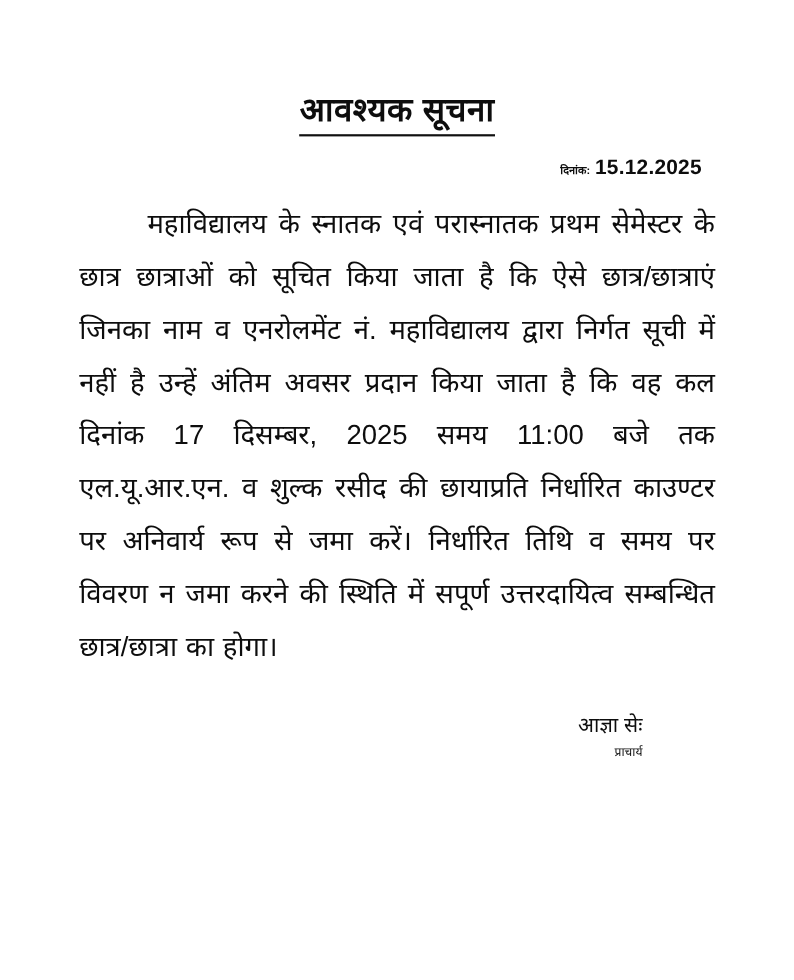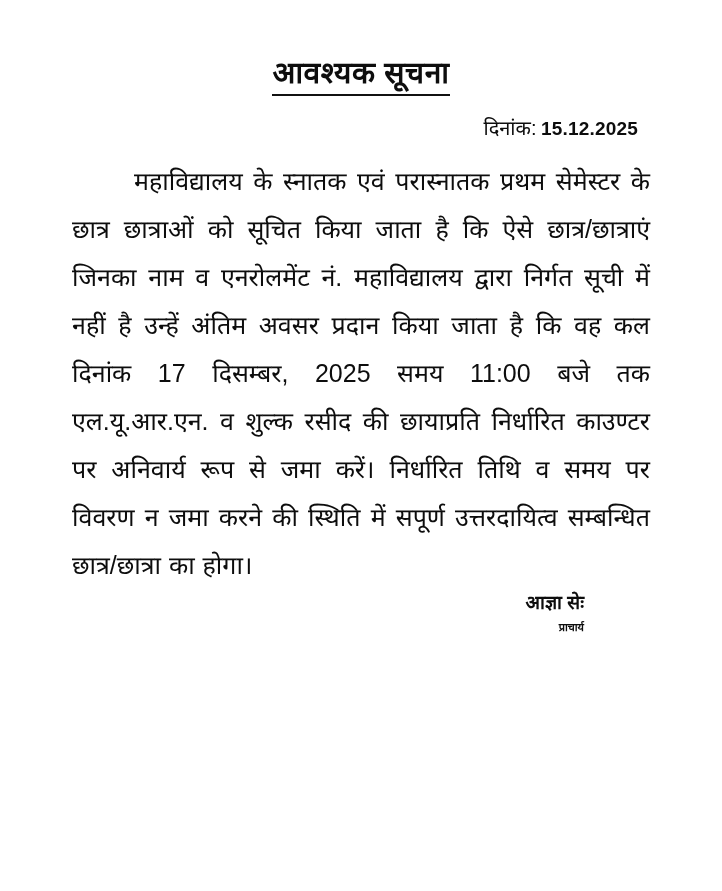--- a/index.html
+++ b/index.html
@@ -12,21 +12,21 @@
     height: 891px;
     font-family: "Liberation Sans", "DejaVu Sans", sans-serif;
     color: #0d0d0d;
     position: relative;
     overflow: hidden;
   }
   .page {
     width: 722px;
     height: 807px;
     box-sizing: border-box;
-    padding: 44px 72px 30px 72px;
+    padding: 72px 72px 30px 72px;
     background: #ffffff;
     position: relative;
   }
   .title-wrap {
     text-align: center;
     margin-top: 10px;
   }
   .title {
     display: inline-block;
     font-size: 30px;
@@ -37,44 +37,44 @@
     line-height: 1.25;
   }
   .date-line {
     text-align: right;
     margin-top: 18px;
     margin-right: 12px;
     font-size: 16px;
     font-weight: bold;
   }
   .date-label {
-    font-size: 20px;
-    font-weight: normal;
+    font-size: 10px;
+    font-weight: bold;
   }
   .date-value {
     font-size: 19px;
     font-weight: bold;
     letter-spacing: 0.2px;
   }
   .body-text {
     margin-top: 16px;
     font-size: 25px;
     line-height: 1.92;
     text-align: justify;
     text-justify: inter-word;
     word-spacing: 1px;
   }
   .body-text .indent {
     display: inline-block;
     width: 62px;
   }
   .closing {
+    margin-top: 34px;
     text-align: right;
     padding-right: 66px;
-    font-weight: bold;
   }
   .closing .from {
     font-size: 19px;
     line-height: 1.5;
   }
   .closing .signatory {
     font-size: 11px;
     line-height: 1.5;
     margin-top: 2px;
   }

